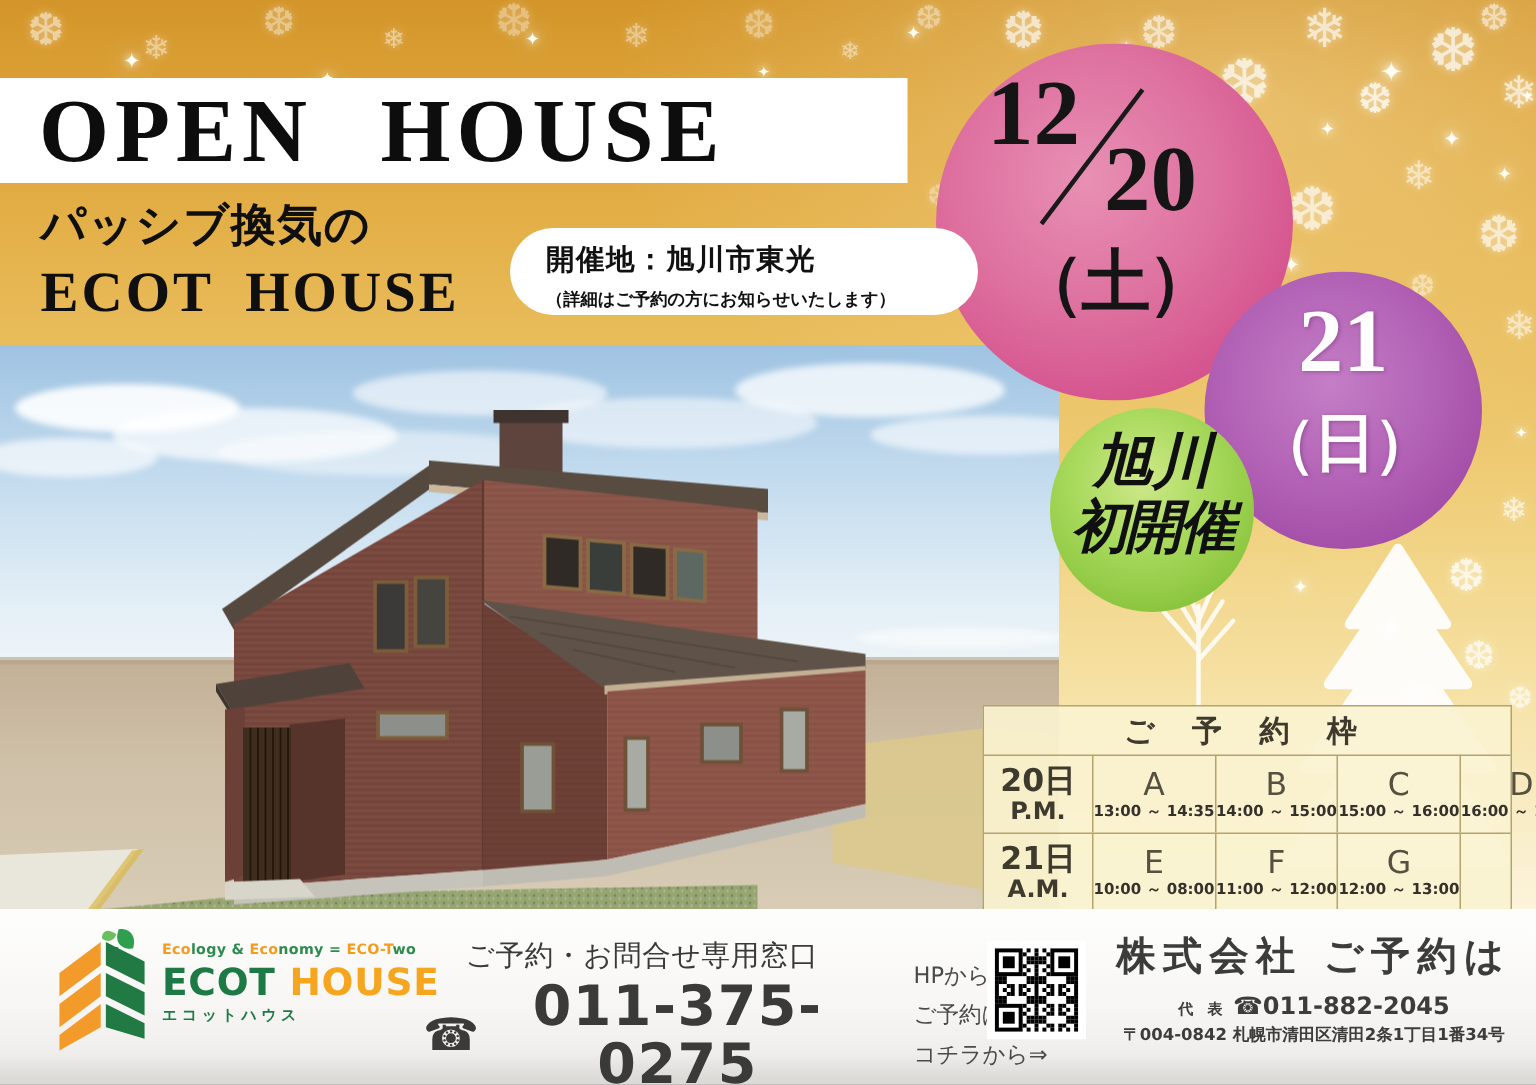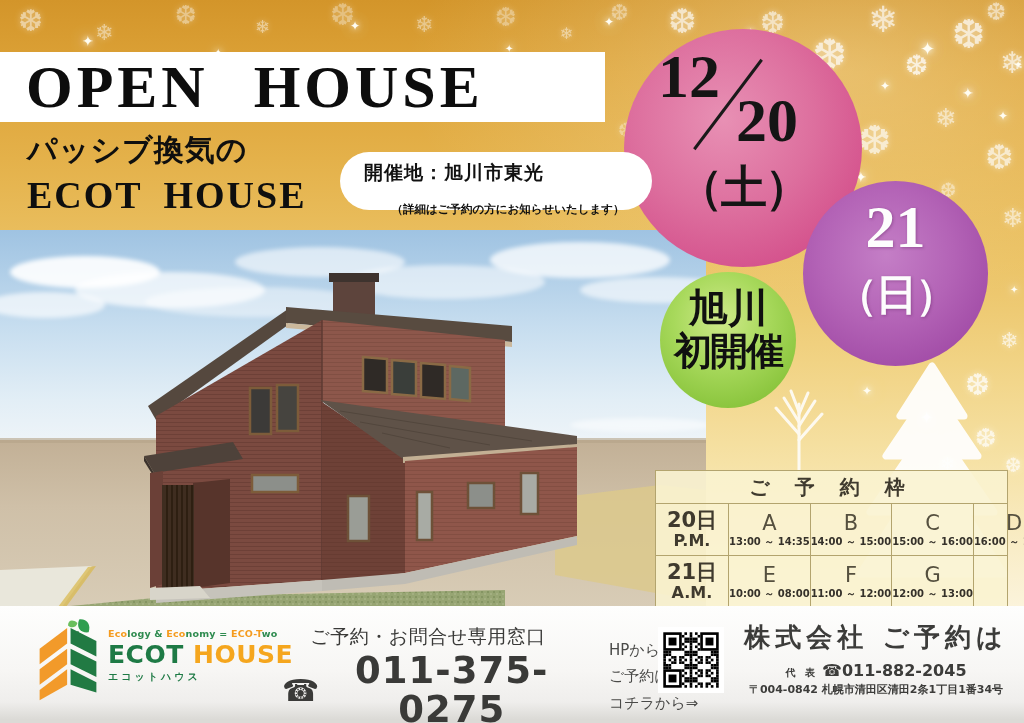--- a/index.html
+++ b/index.html
@@ -22,43 +22,43 @@
     display:flex;align-items:center;}
   .title-band h1{margin:0 0 0 26px;font-family:"Liberation Serif","DejaVu Serif",serif;font-weight:bold;
     font-size:60px;color:#0d0d0d;letter-spacing:4px;word-spacing:26px;white-space:nowrap;}
   .subtitle{position:absolute;left:27px;top:110px;z-index:3;color:#0f0f0f;margin-top:20px;}
   .subtitle .jp{font-size:30px;font-weight:bold;letter-spacing:1px;}
   .subtitle .en{font-family:"Liberation Serif","DejaVu Serif",serif;font-size:38px;font-weight:bold;
     letter-spacing:2px;word-spacing:10px;margin-top:2px;}
   .venue-badge{position:absolute;left:340px;top:152px;width:312px;height:58px;background:#fff;
     border-radius:30px;z-index:7;padding:8px 0 0 24px;box-sizing:border-box;color:#111;}
   .venue-badge .l1{font-size:19px;font-weight:bold;letter-spacing:1px;}
-  .venue-badge .l2{font-size:11.5px;font-weight:bold;margin-top:16px;text-align:center;}
+  .venue-badge .l2{font-size:11.5px;font-weight:bold;margin-top:6px;}
   
   .circle{position:absolute;border-radius:50%;}
   .c-pink{left:624px;top:29px;width:238px;height:238px;z-index:4;
     background:radial-gradient(circle at 42% 38%, #e890b4 0%, #dd6f9e 45%, #d4518c 78%, #db5f97 100%);}
   .c-pink .month{position:absolute;left:34px;top:12px;font-family:"Liberation Serif",serif;
     font-weight:bold;font-size:62px;color:#151515;}
   .c-pink .slash{position:absolute;left:48px;top:74px;width:112px;height:3px;background:#1a1a1a;
     transform:rotate(-53deg);}
   .c-pink .day{position:absolute;left:112px;top:56px;font-family:"Liberation Serif",serif;
     font-weight:bold;font-size:62px;color:#151515;}
   .c-pink .dow{position:absolute;left:0;top:128px;width:100%;text-align:center;
     font-size:46px;font-weight:bold;color:#151515;letter-spacing:-2px;}
   .c-purple{left:803px;top:181px;width:185px;height:185px;z-index:5;
     background:radial-gradient(circle at 45% 40%, #c47ec6 0%, #b363b6 45%, #a14ba6 80%, #ab57ae 100%);}
   .c-purple .day{position:absolute;left:0;top:12px;width:100%;text-align:center;
     font-family:"Liberation Serif",serif;font-weight:bold;font-size:60px;color:#fdfdfd;
     text-shadow:1px 1px 3px rgba(80,20,80,.35);}
   .c-purple .dow{position:absolute;left:0;top:86px;width:100%;text-align:center;
     font-size:42px;font-weight:bold;color:#fdfdfd;letter-spacing:-2px;
     text-shadow:1px 1px 3px rgba(80,20,80,.35);}
-  .c-green{left:660px;top:272px;width:136px;height:136px;z-index:5;
-    background:radial-gradient(circle at 45% 35%, #cfe98a 0%, #a8d95c 40%, #8cc63f 75%, #7fb737 100%);}
+  .c-green{left:700px;top:272px;width:136px;height:136px;z-index:5;
+    background:radial-gradient(circle at 45% 35%, #cfe98a 0%, #a8d95c 40%, #8cc63f 75%, #7fb737 100%);font-style:italic;}
   .c-green .l1{position:absolute;left:0;top:16px;width:100%;text-align:center;
     font-size:40px;font-weight:bold;color:#101010;line-height:1;}
   .c-green .l2{position:absolute;left:0;top:60px;width:100%;text-align:center;
     font-size:38px;font-weight:bold;color:#101010;line-height:1;letter-spacing:-2px;}
   
   .photo{position:absolute;left:0;top:230px;width:706px;height:377px;z-index:3;}
   
   .res-table{position:absolute;left:655px;top:470px;width:353px;height:137px;z-index:6;
     background:rgba(250,243,208,.9);border:1.5px solid #b3a46e;box-sizing:border-box;color:#3f3a2e;}
   .res-title{height:32px;border-bottom:1px solid #b3a46e;display:flex;align-items:center;

